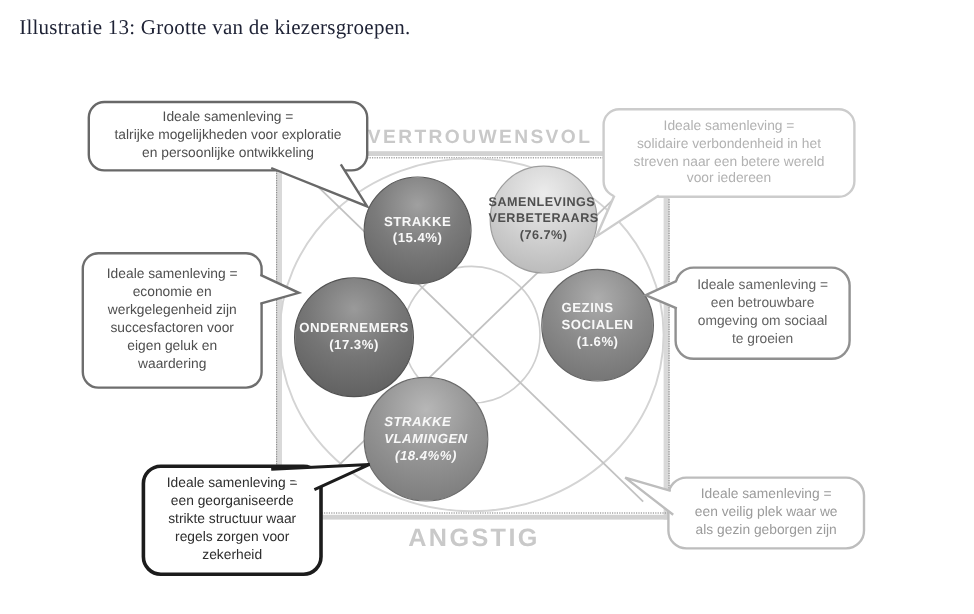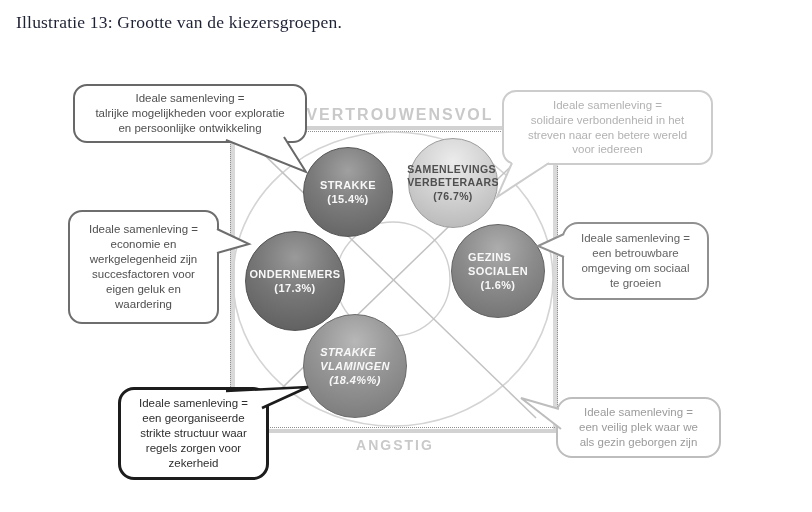--- a/index.html
+++ b/index.html
@@ -12,21 +12,21 @@
   .bar-top{position:absolute;left:230px;top:126px;width:327px;height:4px;background:#d2d2d2;}
   .dot-top{position:absolute;left:230px;top:131px;width:327px;height:0;border-top:1px dotted #8f8f8f;}
   .dot-bottom{position:absolute;left:230px;top:427px;width:327px;height:0;border-top:1px dotted #8f8f8f;}
   .bar-bottom{position:absolute;left:230px;top:429px;width:327px;height:4px;background:#d2d2d2;}
   .side{position:absolute;top:127px;height:306px;width:4px;background:#d9d9d9;}
   .side.l{left:230px;border-left:1px dotted #8f8f8f;}
   .side.r{left:553px;border-right:1px dotted #8f8f8f;}
 
   .axis{position:absolute;color:#c9c9c9;font-weight:bold;text-align:center;letter-spacing:2px;}
   .axis.top{left:230px;top:106px;width:340px;font-size:16px;}
-  .axis.bottom{left:230px;top:437px;width:330px;font-size:14px;}
+  .axis.bottom{left:230px;top:437px;width:330px;font-size:21px;}
 
   
   svg.lines{position:absolute;left:0;top:0;pointer-events:none;}
   svg.bg{z-index:1;}
   svg.ptr{z-index:5;}
 
   
   .gcircle{position:absolute;border-radius:50%;display:flex;flex-direction:column;
            align-items:center;justify-content:center;text-align:left;z-index:3;
            font-weight:bold;font-size:11px;line-height:1.3;letter-spacing:.4px;

